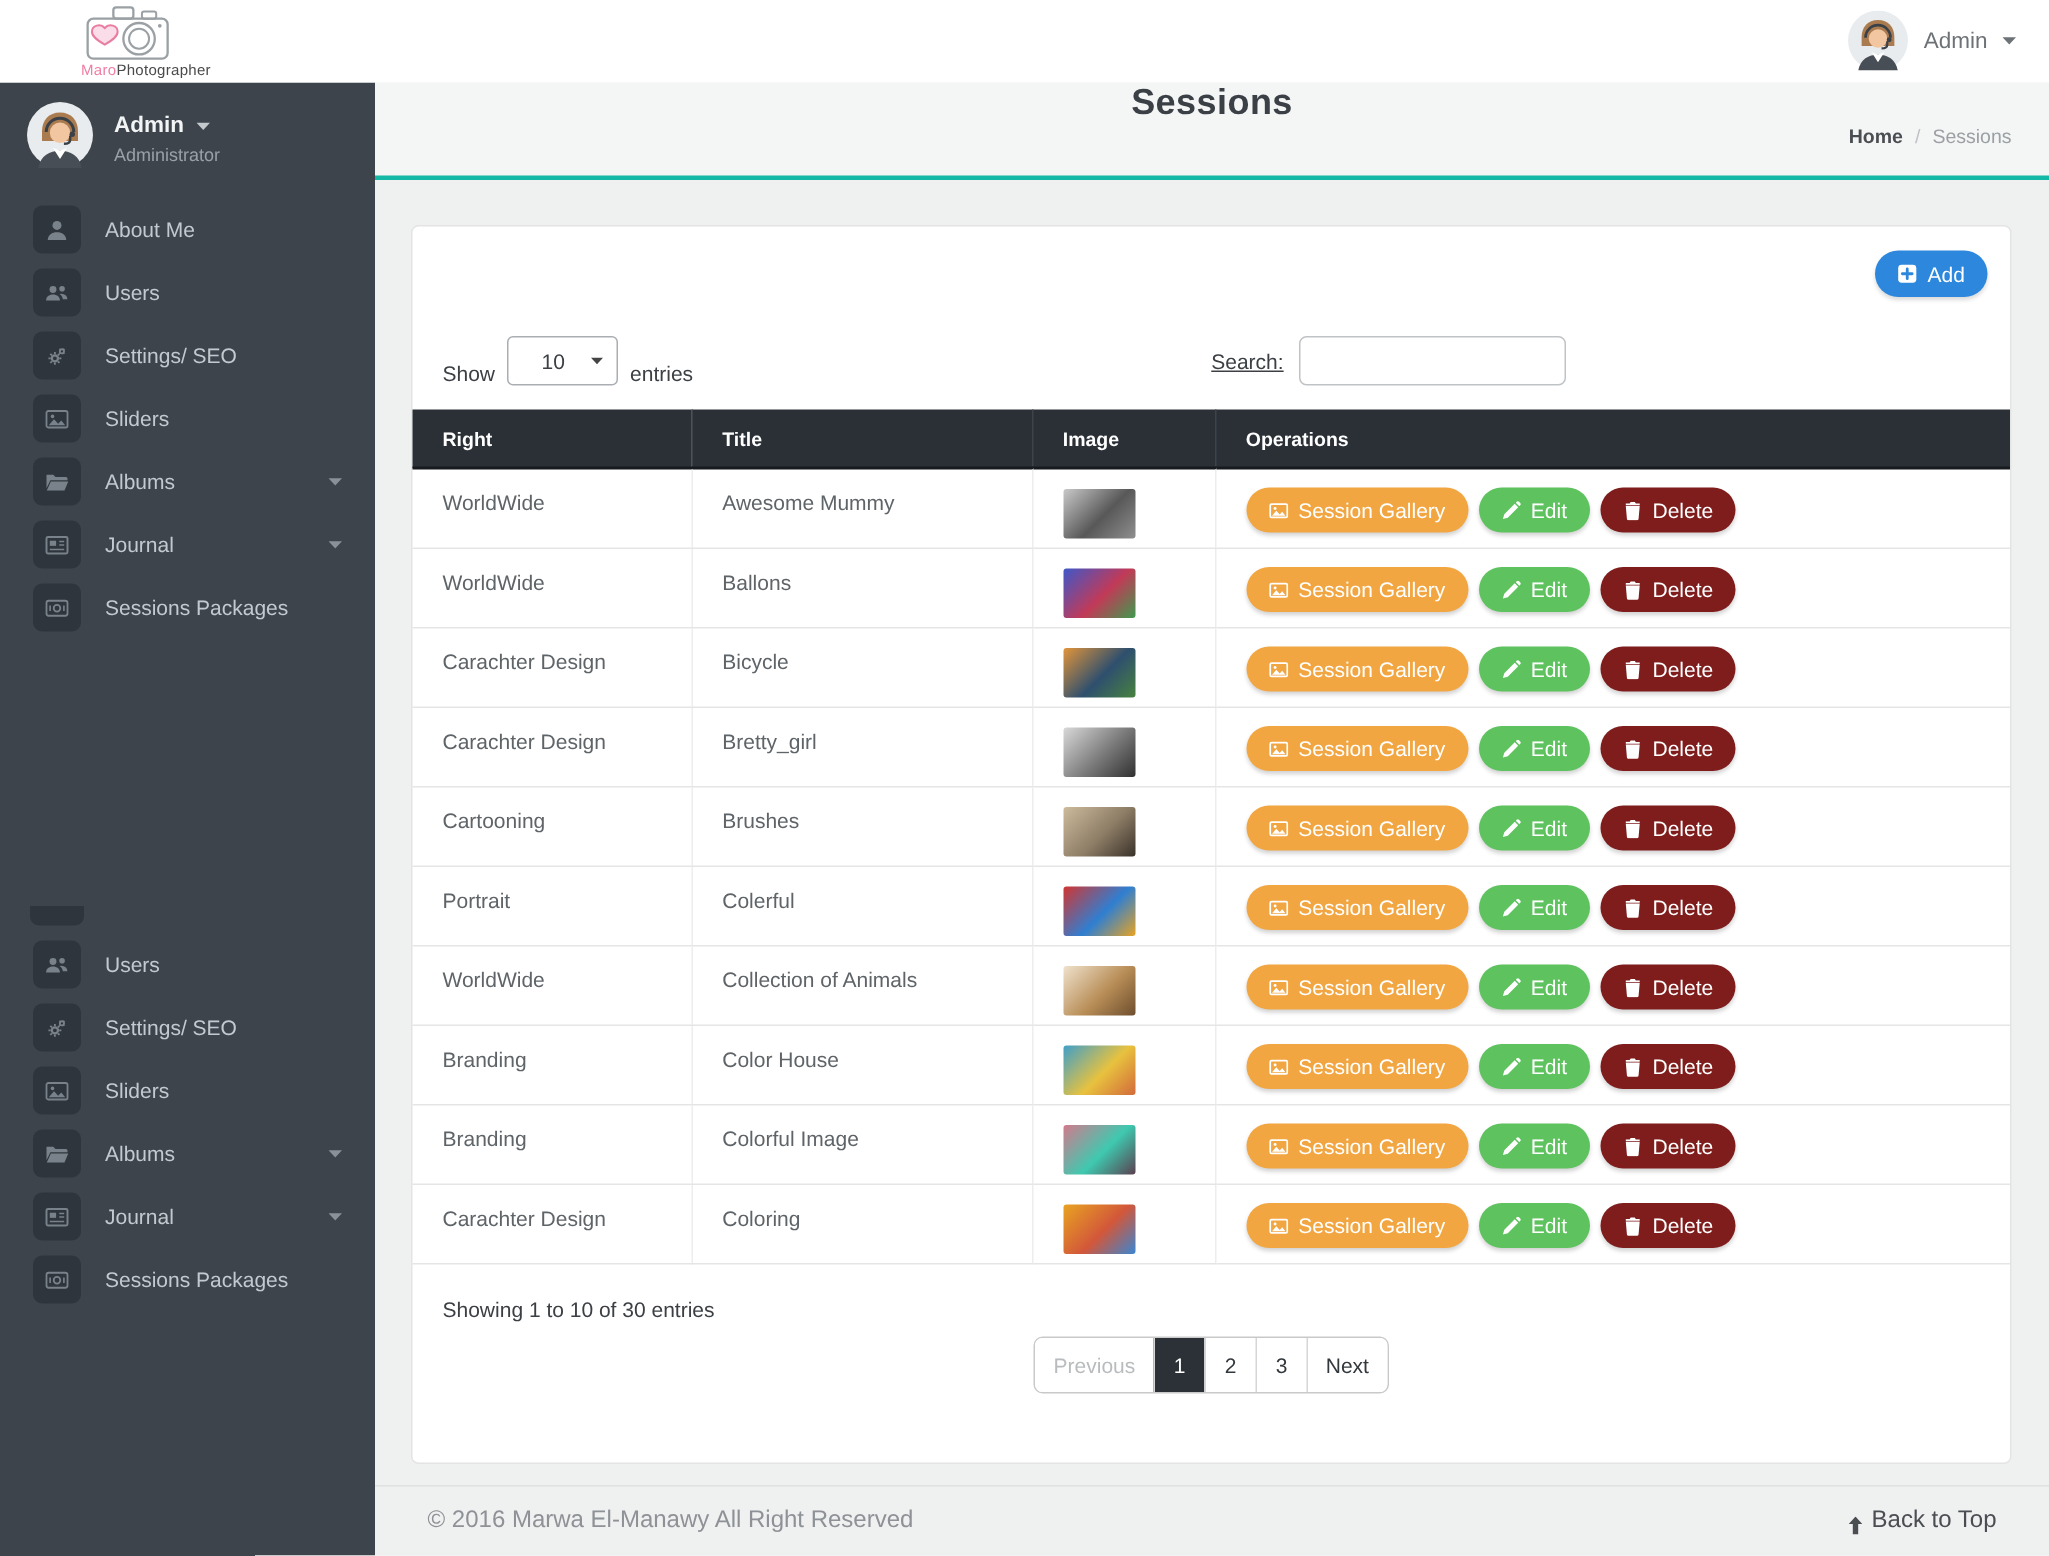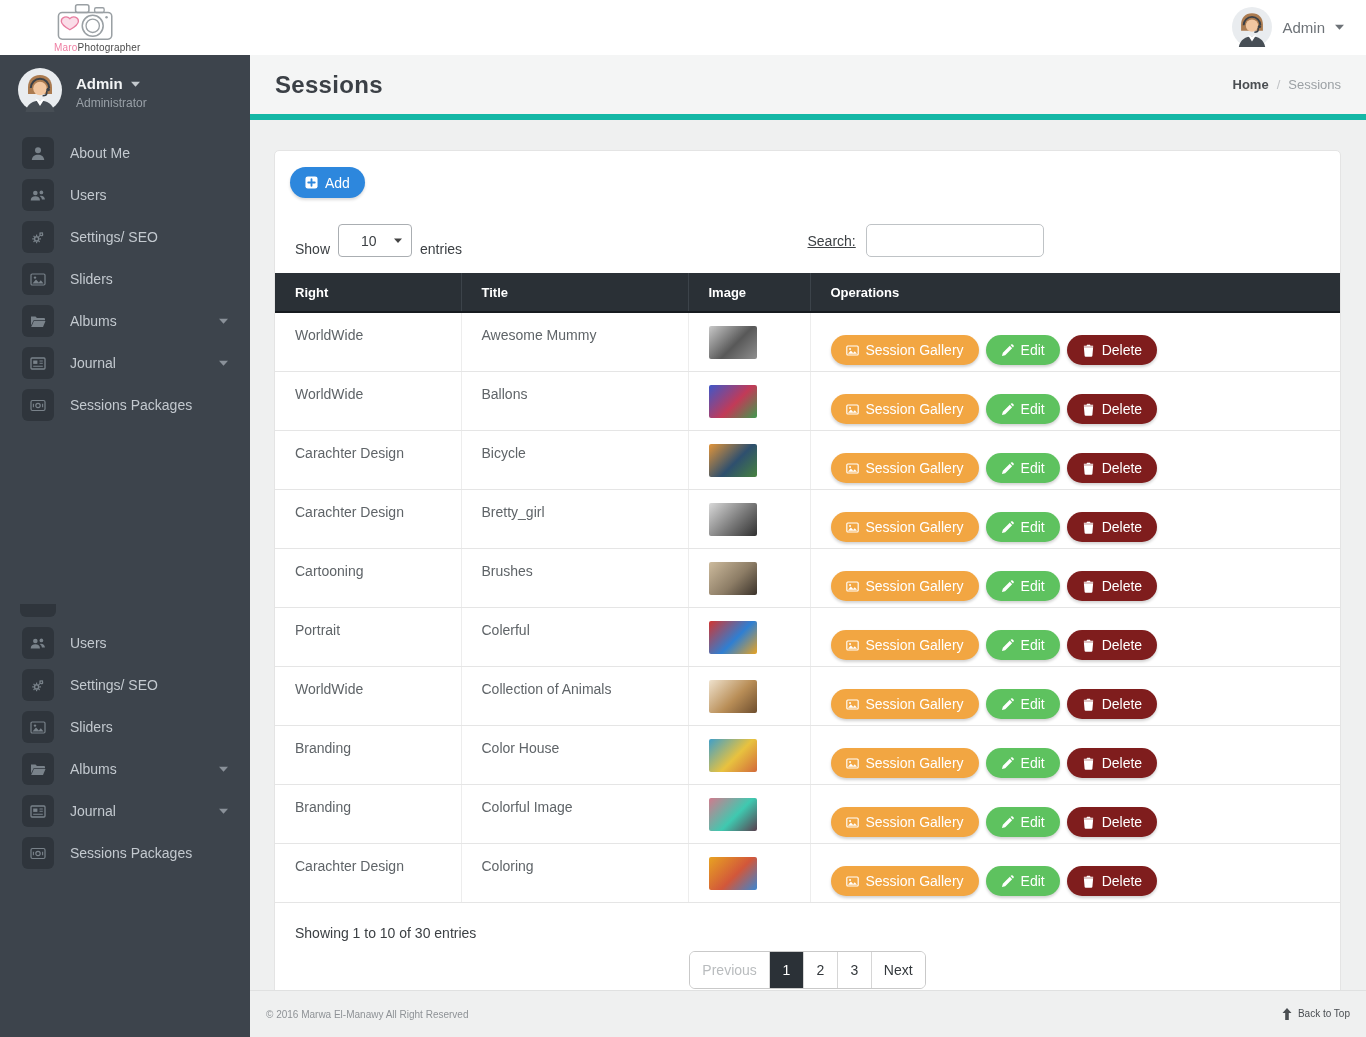--- a/index.html
+++ b/index.html
@@ -36,31 +36,31 @@
   .menu2 { padding-top:5px; }
   .side-item { height:42px; display:flex; align-items:center; padding:0 22px; gap:16px; color:#c3c9cf; font-size:14px; cursor:pointer; }
   .icon-box { width:32px; height:32px; background:#2f353c; border-radius:6px; color:#79828a; display:flex; align-items:center; justify-content:center; flex:none; }
   .icon-box svg { width:16px; height:15px; }
   .side-item .caret { margin-left:auto; color:#8a9199; }
   .menu-spacer { height:178px; }
   .icon-fragment { width:36px; height:13px; margin-left:20px; background:#2f353c; border-radius:0 0 6px 6px; }
 
   
   .content { position:absolute; top:55px; left:250px; right:0; bottom:0; background:#eff0f0; }
-  .page-header { height:65px; background:#f4f5f5; border-bottom:6px solid #14b8a6; display:flex; align-items:center; padding:0 25px; }
+  .page-header { height:65px; background:#f4f5f5; border-bottom:3px solid #14b8a6; display:flex; align-items:center; padding:0 25px;flex-direction:column; }
   .page-title { font-size:24px; font-weight:600; color:#3b4046; letter-spacing:.3px; }
   .breadcrumb { margin-left:auto; font-size:13px; display:flex; gap:8px; align-items:center; }
   .breadcrumb .bc-home { color:#4a4e52; font-weight:bold; cursor:pointer; }
   .breadcrumb .bc-sep { color:#c0c3c6; }
   .breadcrumb .bc-cur { color:#9ba0a4; }
 
   .content-body { padding:30px 25px 0 24px; }
   .panel { background:#ffffff; border:1px solid #e4e4e4; border-radius:5px; padding-top:16px; min-height:812px; }
 
-  .add-row { padding:0 15px 4px; display:flex; justify-content:flex-start; }
+  .add-row { padding:0 15px 4px; display:flex; justify-content:flex-end; }
   .btn-add { display:inline-flex; align-items:center; gap:7px; height:31px; padding:0 15px; background:#2d87dd; color:#fff; border:none; border-radius:16px; font-size:14px; font-family:inherit; cursor:pointer; box-shadow:0 2px 3px rgba(0,0,0,.15); }
   .btn-add svg { width:13px; height:13px; }
 
   .controls-row { display:flex; align-items:center; padding:22px 20px 14px; }
   .ctrl-left { display:flex; align-items:flex-end; gap:8px; width:50%; font-size:14px; color:#3c4044; }
   .select-box { width:74px; height:33px; border:1px solid #aaaeb2; border-radius:4px; background:#fff; display:flex; align-items:center; padding:0 9px 0 22px; cursor:pointer; }
   .select-box .sel-val { font-size:14px; color:#3c4044; }
   .select-box .caret { margin-left:auto; color:#444; }
   .select-box .caret svg { width:8px; height:5px; }
   .ctrl-right { display:flex; align-items:center; gap:10px; font-size:14px; color:#3c4044;text-decoration:underline; }
@@ -68,37 +68,37 @@
 
   
   table.sessions { width:100%; border-collapse:collapse; table-layout:fixed; margin-top:2px; }
   col.c-album { width:186px; } col.c-title { width:227px; } col.c-image { width:122px; }
   thead th { background:#2a3036; color:#ffffff; text-align:left; font-size:13px; font-weight:bold; padding:12px 20px 11px; border-left:1px solid #3c434a; border-bottom:2px solid #171b1f; }
   thead th:first-child { border-left:none; }
   tbody td { border-bottom:1px solid #e5e5e5; border-right:1px solid #ededed; padding:14px 20px 6px; font-size:14px; color:#5f6468; vertical-align:top; height:53px; }
   tbody td:last-child { border-right:none; }
   .thumb { width:48px; height:33px; border-radius:2px; margin-top:-1px; }
   .ops { display:flex; gap:7px; margin-top:-2px; }
-  .btn { display:inline-flex; align-items:center; gap:7px; height:30px; padding:0 15px; border:none; border-radius:17px; color:#fff; font-size:14px; font-family:inherit; cursor:pointer; box-shadow:0 2px 3px rgba(0,0,0,.18); white-space:nowrap;margin-top:10px; }
+  .btn { display:inline-flex; align-items:center; gap:7px; height:30px; padding:0 15px; border:none; border-radius:17px; color:#fff; font-size:14px; font-family:inherit; cursor:pointer; box-shadow:0 2px 3px rgba(0,0,0,.18); white-space:nowrap; }
   .btn svg { width:13px; height:13px; }
   .btn-gallery { background:#f2a642; }
   .btn-edit { background:#5ec25f; }
   .btn-delete { background:#7f1d1d; }
 
   .info-row { padding:22px 20px 0; font-size:14px; color:#3c4044; }
   .pagination-wrap { display:flex; justify-content:center; padding:10px 0 46px; }
   .pagination { display:flex; border:1px solid #c9c9c9; border-radius:6px; overflow:hidden; background:#fff; }
   .page-btn { min-width:34px; height:36px; display:flex; align-items:center; justify-content:center; font-size:14px; color:#33383c; border-left:1px solid #d6d6d6; padding:0 12px; cursor:pointer; background:#fff; }
   .page-btn:first-child { border-left:none; }
   .page-btn.disabled { color:#b9bcbe; cursor:default; }
   .page-btn.active { background:#2b3137; color:#fff; }
 
   
-  .footer { position:absolute; left:0; right:0; bottom:0; height:47px; border-top:1px solid #e0e1e1; display:flex; align-items:center; padding:0 16px; font-size:10px; color:#8e9296; background:#eff0f0; }
-  .back-top { margin-left:auto; display:flex; align-items:flex-start; gap:6px; color:#4a4e52; cursor:pointer; }
+  .footer { position:absolute; left:0; right:0; bottom:0; height:47px; border-top:1px solid #e0e1e1; display:flex; align-items:center; padding:0 35px; font-size:16px; color:#8e9296; background:#eff0f0; }
+  .back-top { margin-left:auto; display:flex; align-items:flex-end; gap:6px; color:#4a4e52; cursor:pointer; }
   .back-top svg { width:10px; height:12px; }
 </style>
 </head>
 <body>
 
 <div class="navbar">
   <div class="brand">
     <span>
       <svg width="66" height="40" viewBox="0 0 64 42" fill="none">
         <rect x="2" y="11" width="56" height="28" rx="4" stroke="#9aa0a4" stroke-width="1.6"></rect>

